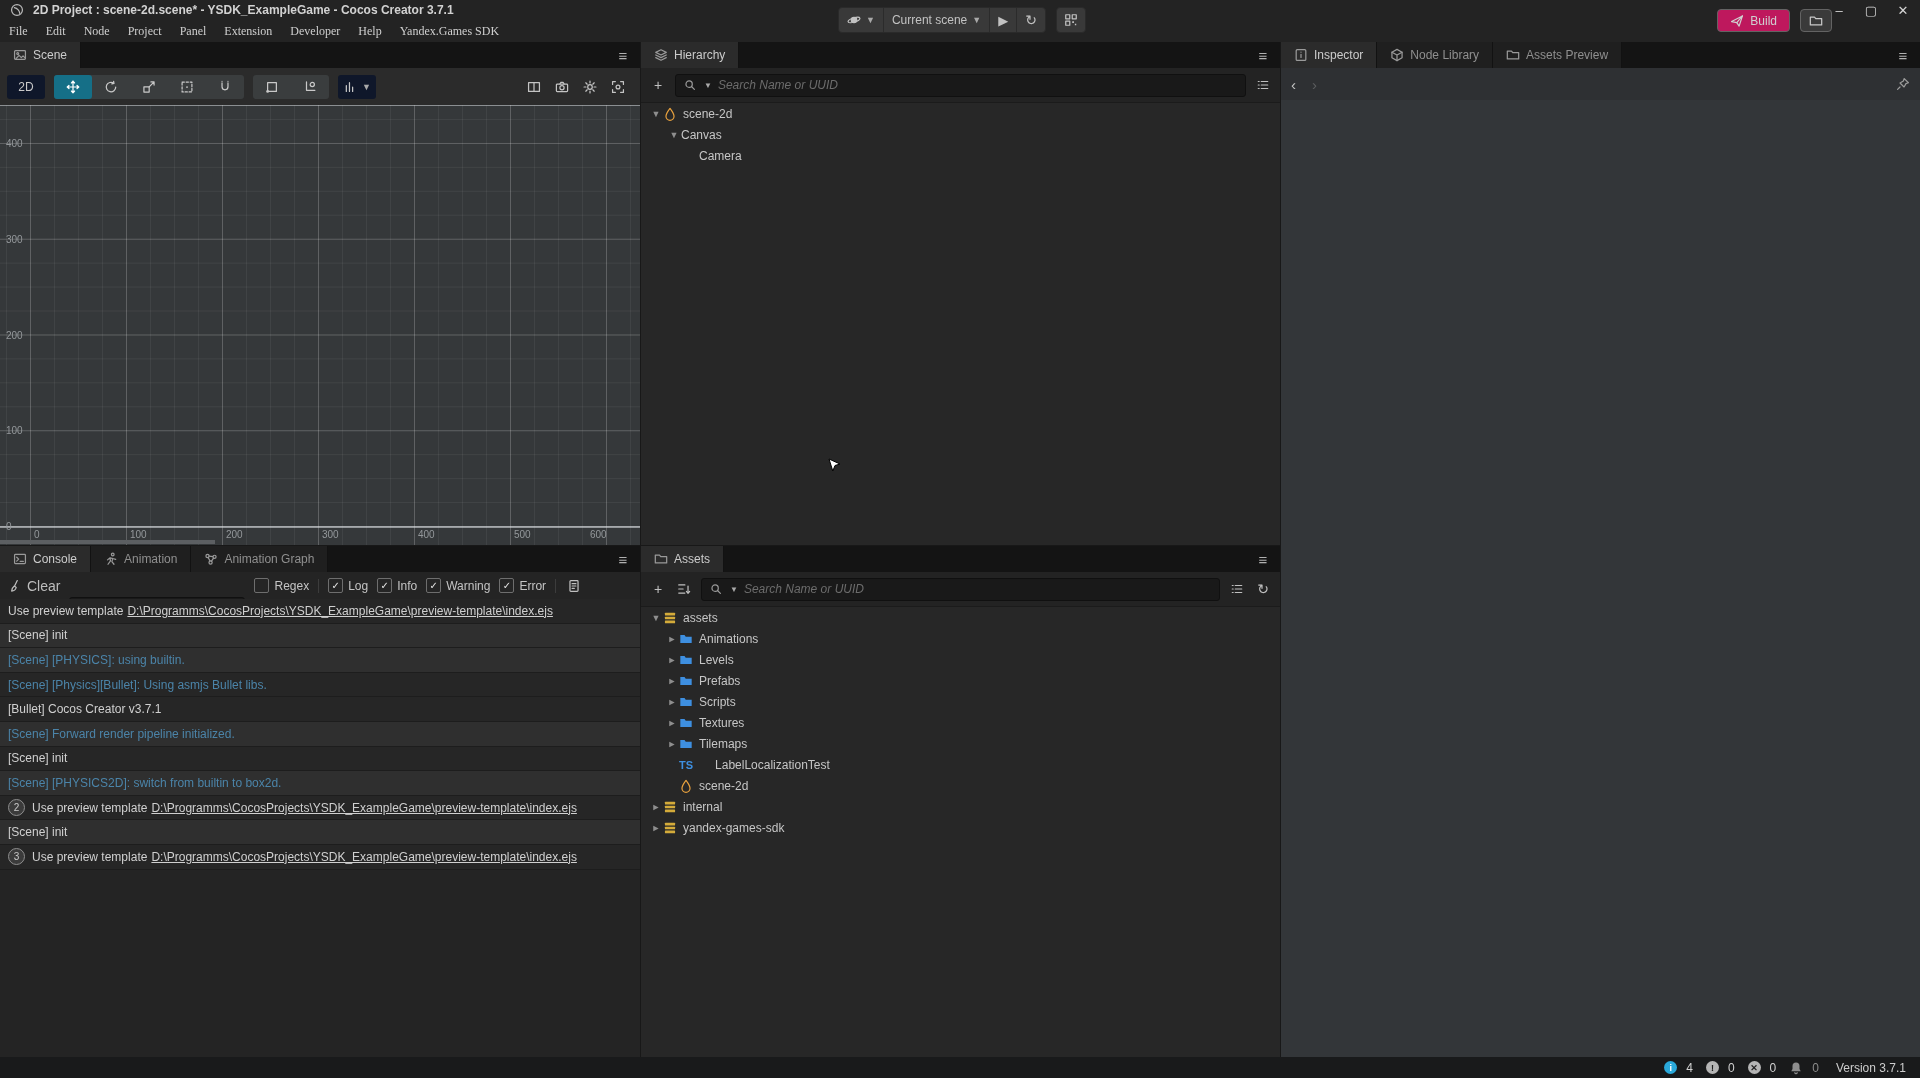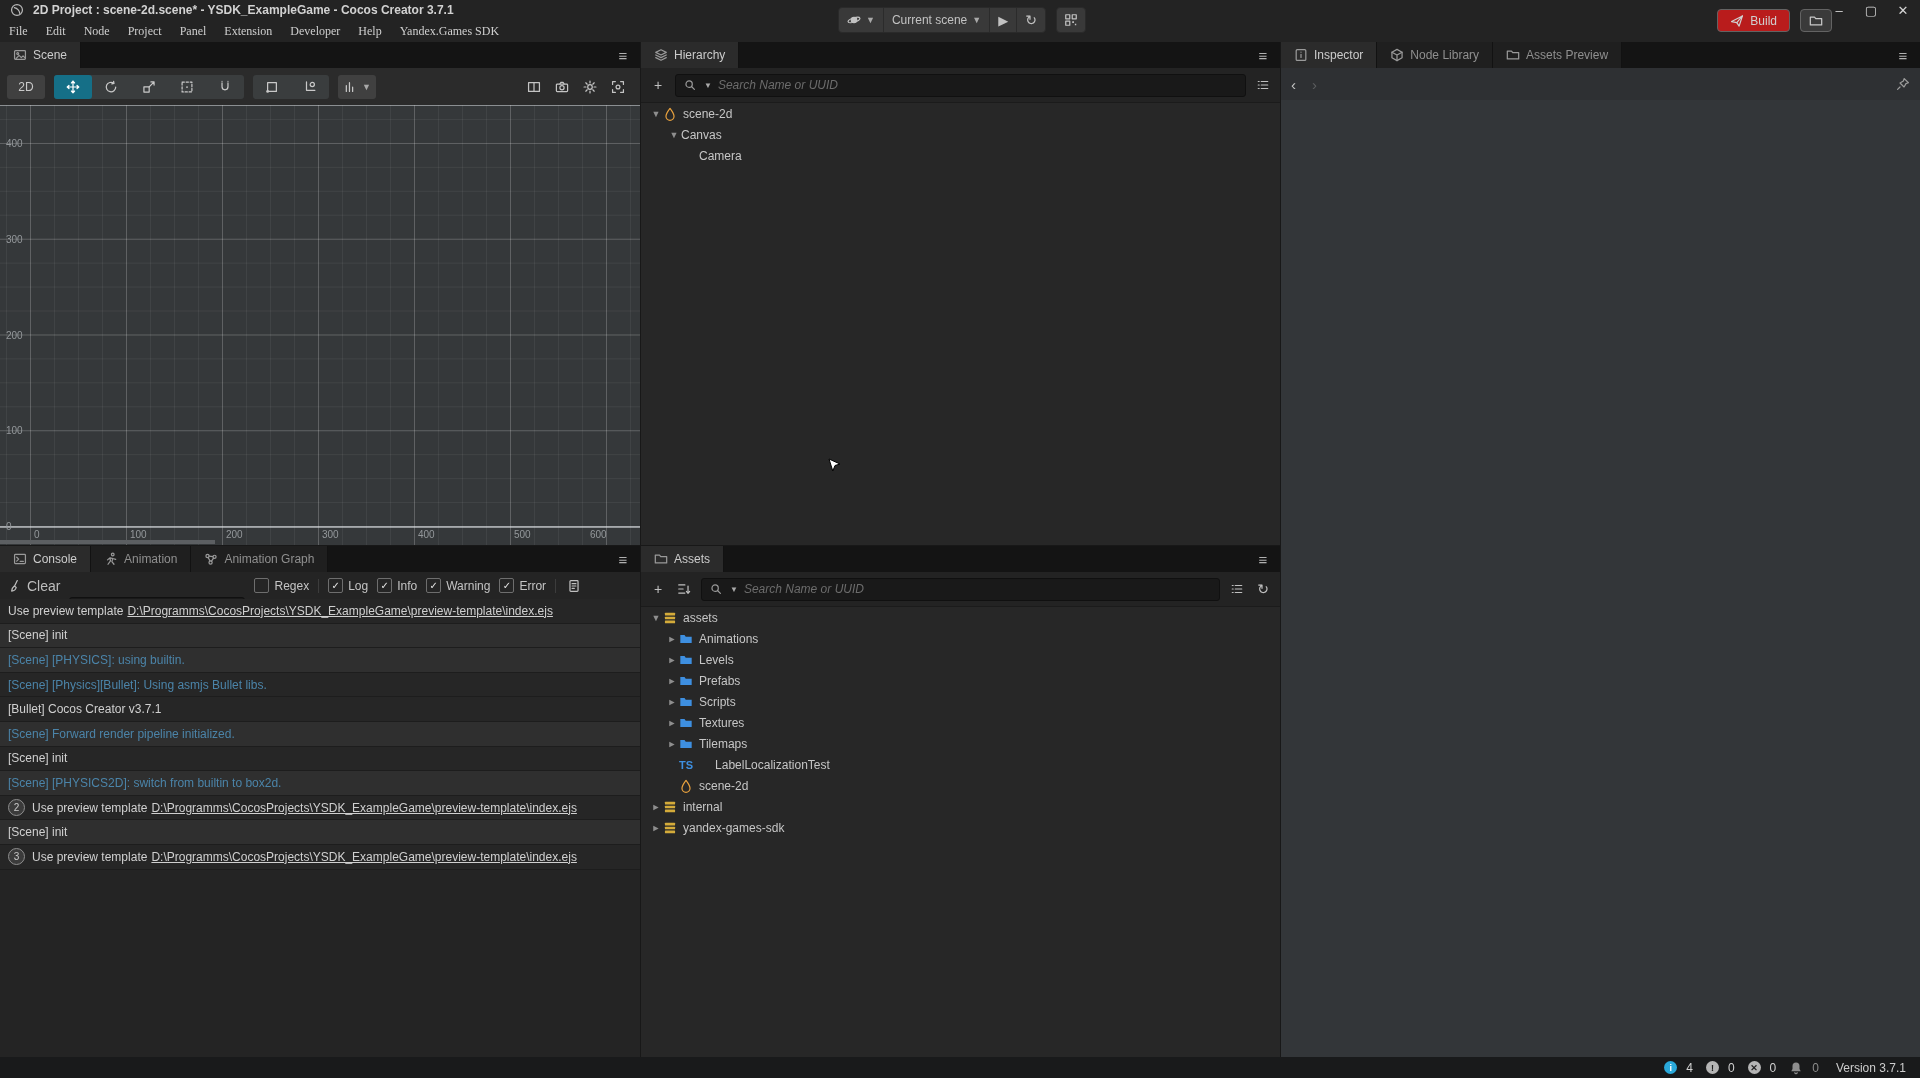--- a/index.html
+++ b/index.html
@@ -18,21 +18,21 @@
   .menu-item{padding:0 9px;height:22px;display:flex;align-items:center;color:#cfcfcf;}
   
   #center-toolbar{position:absolute;left:838px;top:8px;height:24px;display:flex;align-items:center;}
   .pill{display:flex;height:24px;background:#393939;border-radius:4px;overflow:hidden;border:1px solid #2a2a2a;}
   .pill > *{display:flex;align-items:center;border-right:1px solid #2b2b2b;padding:0 8px;color:#c2c2c2;}
   .pill > *:last-child{border-right:none;}
   .caret{font-size:9px;color:#a9a9a9;margin-left:5px;}
   #qr-btn{margin-left:10px;width:28px;height:24px;background:#393939;border:1px solid #2a2a2a;border-radius:4px;display:flex;align-items:center;justify-content:center;color:#c2c2c2;}
   
   #build-area{position:absolute;right:88px;top:9px;height:23px;display:flex;gap:10px;}
-  #build-btn{display:flex;align-items:center;gap:6px;padding:0 12px;border:1px solid #636363;border-radius:4px;background:#b91c1c;color:#d0d0d0;}
+  #build-btn{display:flex;align-items:center;gap:6px;padding:0 12px;border:1px solid #636363;border-radius:4px;background:#be185d;color:#d0d0d0;}
   #open-folder-btn{display:flex;align-items:center;padding:0 8px;border:1px solid #636363;border-radius:4px;background:#3a3a3a;color:#c9c9c9;}
 
   
   #main{position:absolute;left:0;top:42px;width:1920px;height:1015px;background:#181818;}
   .panel{position:absolute;background:#272727;}
   #scene-panel{left:0;top:0;width:640px;height:503px;}
   #console-panel{left:0;top:504px;width:640px;height:511px;}
   #hierarchy-panel{left:641px;top:0;width:639px;height:503px;}
   #assets-panel{left:641px;top:504px;width:639px;height:511px;}
   #inspector-panel{left:1281px;top:0;width:639px;height:1015px;background:#333639;}
@@ -40,21 +40,21 @@
   
   .tabbar{height:26px;background:#141414;display:flex;align-items:stretch;}
   .tab{display:flex;align-items:center;gap:6px;padding:0 13px;background:#1f1f1f;color:#8f8f8f;border-right:1px solid #121212;white-space:nowrap;}
   .tab.active{background:#2b2b2b;color:#cccccc;}
   .tab .ticon{display:flex;align-items:center;color:#9a9a9a;}
   .tabbar .spacer{flex:1;}
   .hamburger{width:34px;display:flex;align-items:center;justify-content:center;color:#b0b0b0;font-size:15px;}
 
   
   #scene-toolbar{height:37px;background:#2b2b2b;display:flex;align-items:center;padding:0 7px;gap:9px;}
-  .tbtn{height:24px;min-width:28px;padding:0 5px;border-radius:3px;background:#404040;color:#c9c9c9;display:flex;align-items:center;justify-content:center;font-size:12px;}
+  .tbtn{height:24px;min-width:28px;padding:0 5px;border-radius:3px;background:#0f172a;color:#c9c9c9;display:flex;align-items:center;justify-content:center;font-size:12px;}
   .btn-group{display:flex;background:#3a3d3e;border-radius:3px;}
   .btn-group .tbtn{background:transparent;}
   .tbtn.selected{background:#156f87;color:#ffffff;}
   #scene-toolbar .right-icons{margin-left:auto;display:flex;gap:14px;padding-right:8px;color:#c4c4c4;}
   #scene-toolbar .right-icons span{display:flex;align-items:center;}
 
   
   #viewport{position:absolute;left:0;top:63px;width:640px;height:440px;background-color:#35383a;
     background-image:
       linear-gradient(to right, rgba(255,255,255,.16) 1px, transparent 1px),

